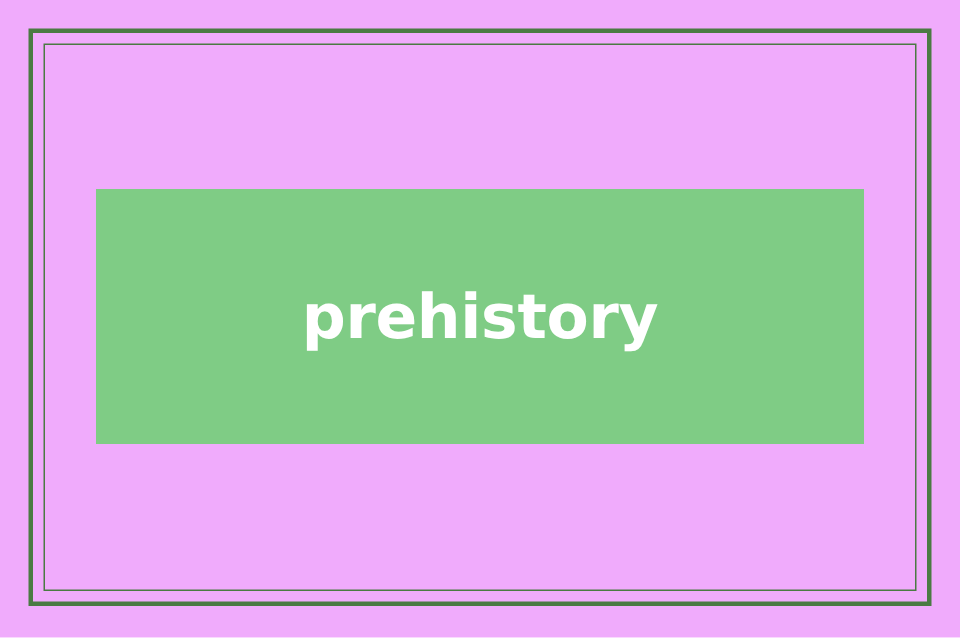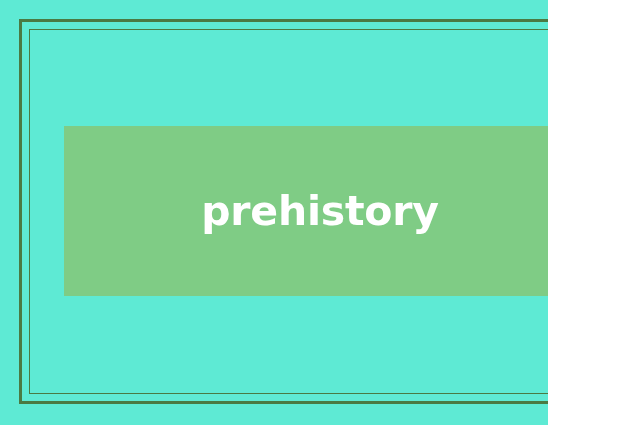--- a/index.html
+++ b/index.html
@@ -7,24 +7,24 @@
     margin: 0;
     padding: 0;
     background: #ffffff;
   }
   body {
     font-family: "DejaVu Sans", sans-serif;
   }
 
   #canvas {
     position: relative;
-    width: 548px;
+    width: 640px;
     height: 425px;
     overflow: hidden;
-    background: #5eead4;
+    background: #f0abfc;
   }
 
   
   #outer-frame {
     position: absolute;
     left: 19px;
     top: 19px;
     width: 602px;
     height: 385px;
     box-sizing: border-box;

